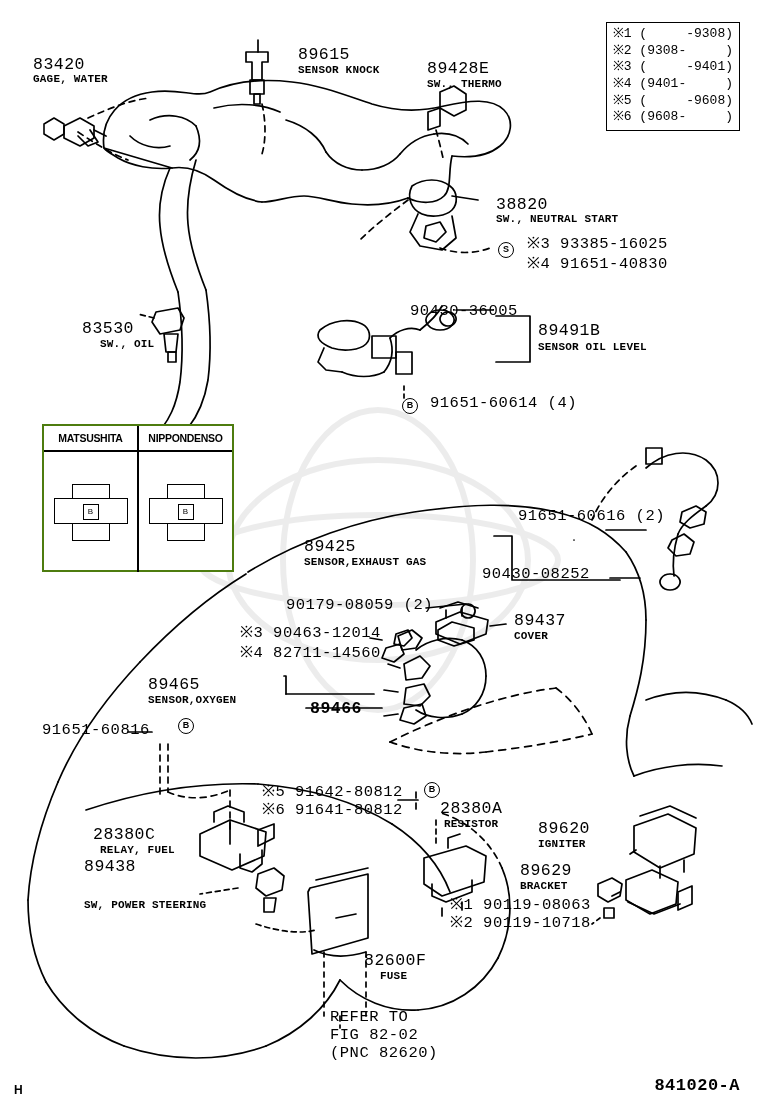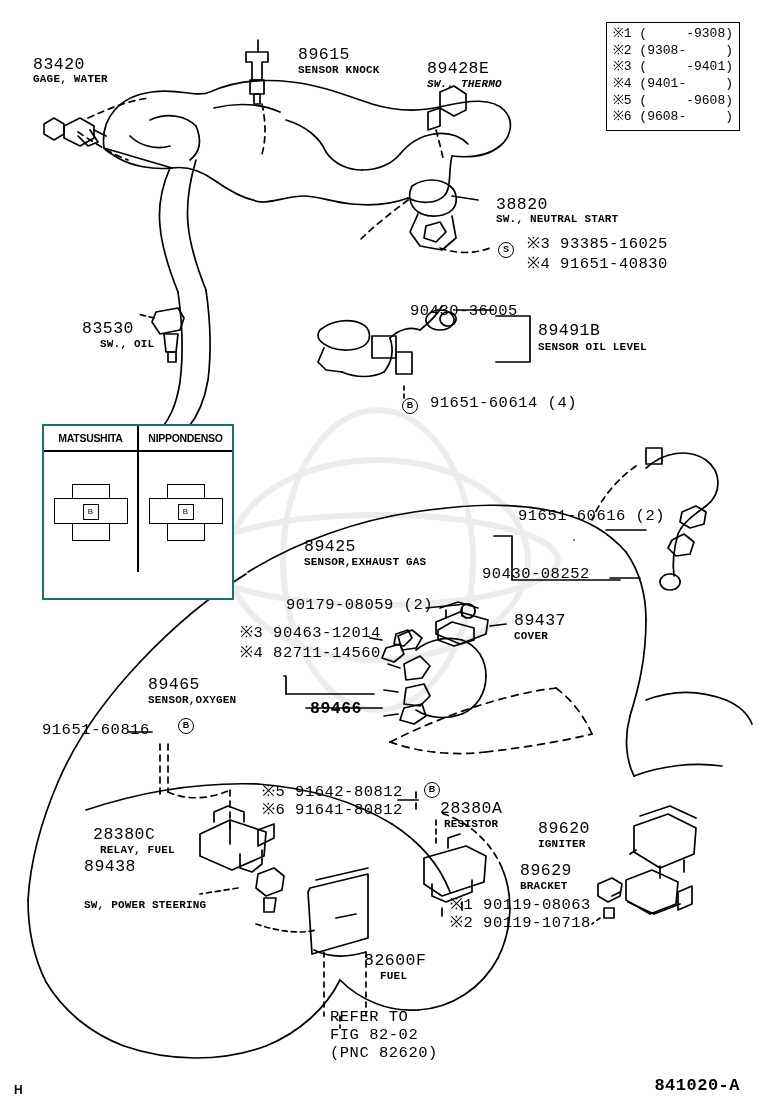--- a/index.html
+++ b/index.html
@@ -45,22 +45,22 @@
     font-size: 13px;
     line-height: 1.28;
     background: #fff;
   }
   .legend div { white-space: pre; }
   .brandbox {
     position: absolute;
     left: 42px;
     top: 424px;
     width: 192px;
-    height: 176px;
-    border: 2px solid #0f766e;
+    height: 148px;
+    border: 2px solid #4d7c0f;
     background: #fff;
     box-sizing: border-box;
   }
   .brandbox .hdr {
     display: flex;
     height: 24px;
     border-bottom: 2px solid #000;
   }
   .brandbox .hdr > div {
     flex: 1;
@@ -389,21 +389,21 @@
     </div>
   </div>
 
   <div class="lbl pn-big" style="left:33px; top:56px;">83420</div>
   <div class="lbl sub-b" style="left:33px; top:74px;">GAGE, WATER</div>
 
   <div class="lbl pn-big" style="left:298px; top:46px;">89615</div>
   <div class="lbl sub-b" style="left:298px; top:65px;">SENSOR KNOCK</div>
 
   <div class="lbl pn-big" style="left:427px; top:60px;">89428E</div>
-  <div class="lbl sub-b" style="left:427px; top:79px;font-style:italic;">SW., THERMO</div>
+  <div class="lbl sub-b" style="left:427px; top:79px;">SW., THERMO</div>
 
   <div class="lbl pn-big" style="left:496px; top:196px;">38820</div>
   <div class="lbl sub-b" style="left:496px; top:214px;">SW., NEUTRAL START</div>
 
   <div class="lbl pn" style="left:527px; top:236px;">※3 93385-16025</div>
   <div class="lbl pn" style="left:527px; top:256px;">※4 91651-40830</div>
   <div class="bolt" style="left:498px; top:242px;">S</div>
 
   <div class="lbl pn-big" style="left:82px; top:320px;">83530</div>
   <div class="lbl sub-b" style="left:100px; top:339px;">SW., OIL</div>
@@ -455,21 +455,21 @@
   <div class="lbl pn-big" style="left:538px; top:820px;">89620</div>
   <div class="lbl sub-b" style="left:538px; top:839px;">IGNITER</div>
 
   <div class="lbl pn-big" style="left:520px; top:862px;">89629</div>
   <div class="lbl sub-b" style="left:520px; top:881px;">BRACKET</div>
 
   <div class="lbl pn" style="left:450px; top:897px;">※1 90119-08063</div>
   <div class="lbl pn" style="left:450px; top:915px;">※2 90119-10718</div>
 
   <div class="lbl pn-big" style="left:364px; top:952px;">82600F</div>
-  <div class="lbl sub-b" style="left:380px; top:971px;">FUEL</div>
+  <div class="lbl sub-b" style="left:380px; top:971px;">FUSE</div>
 
   <div class="lbl pn" style="left:330px; top:1009px;">REFER TO</div>
   <div class="lbl pn" style="left:330px; top:1027px;">FIG 82-02</div>
   <div class="lbl pn" style="left:330px; top:1045px;">(PNC 82620)</div>
 
   <div class="footer-h">H</div>
   <div class="footer-code">841020-A</div>
 
 </div>
 

